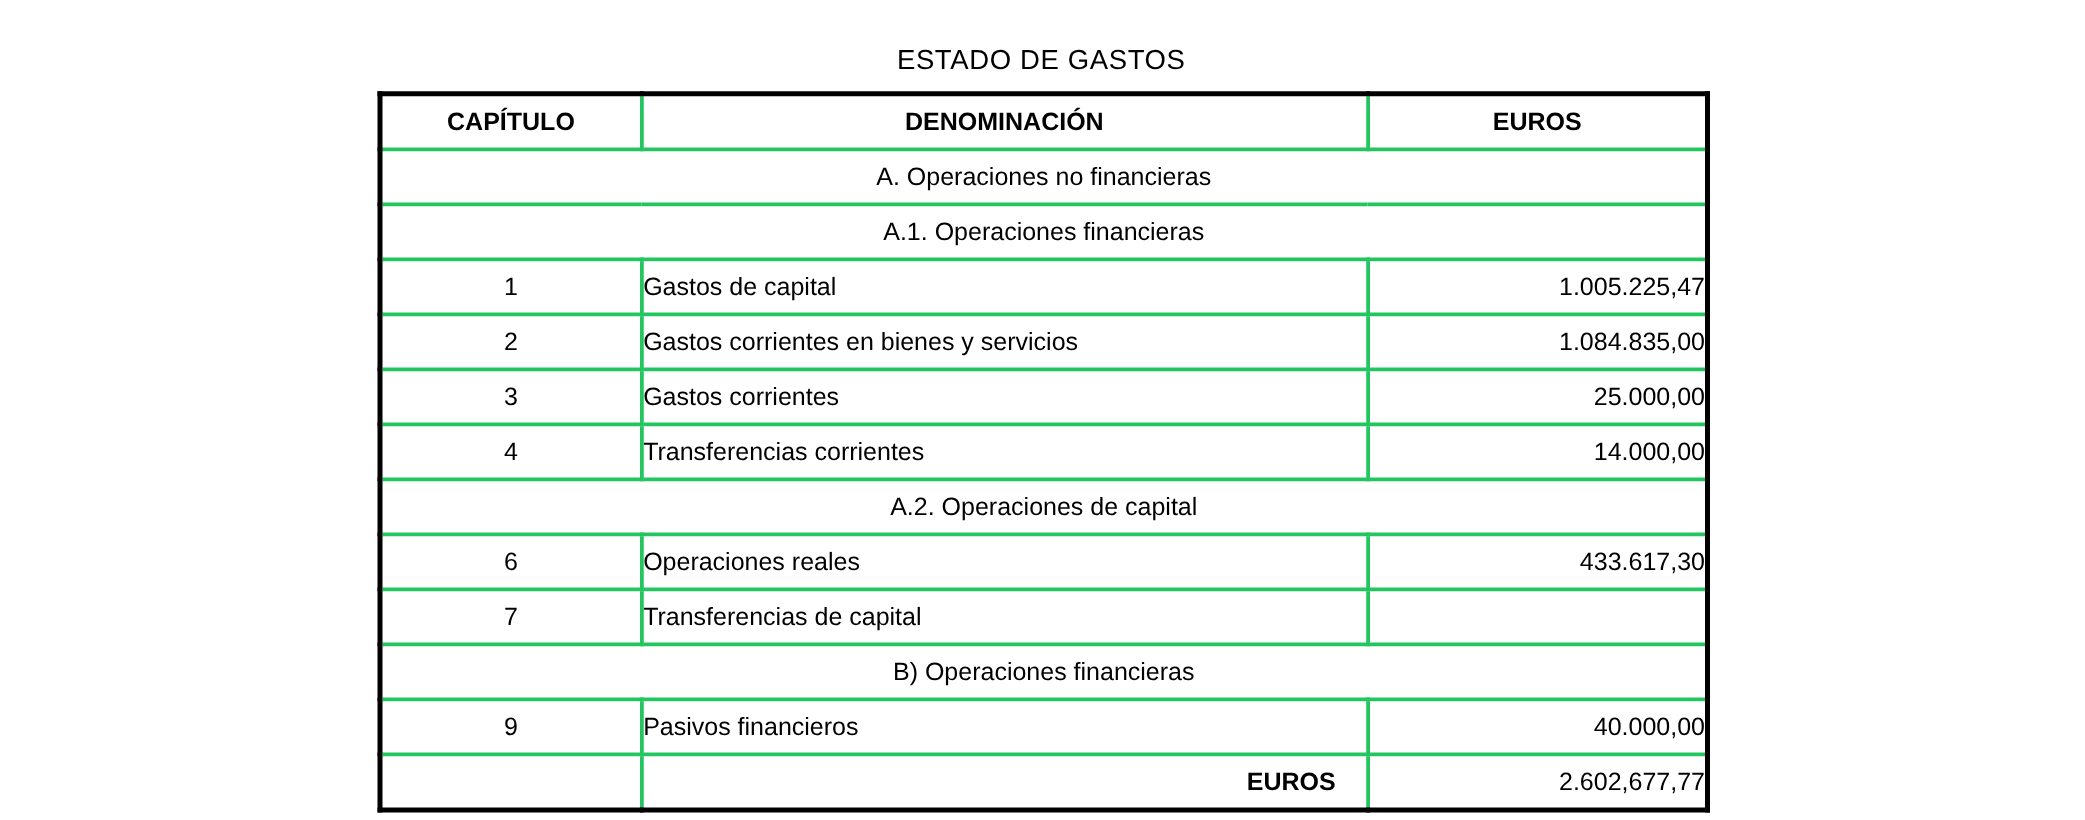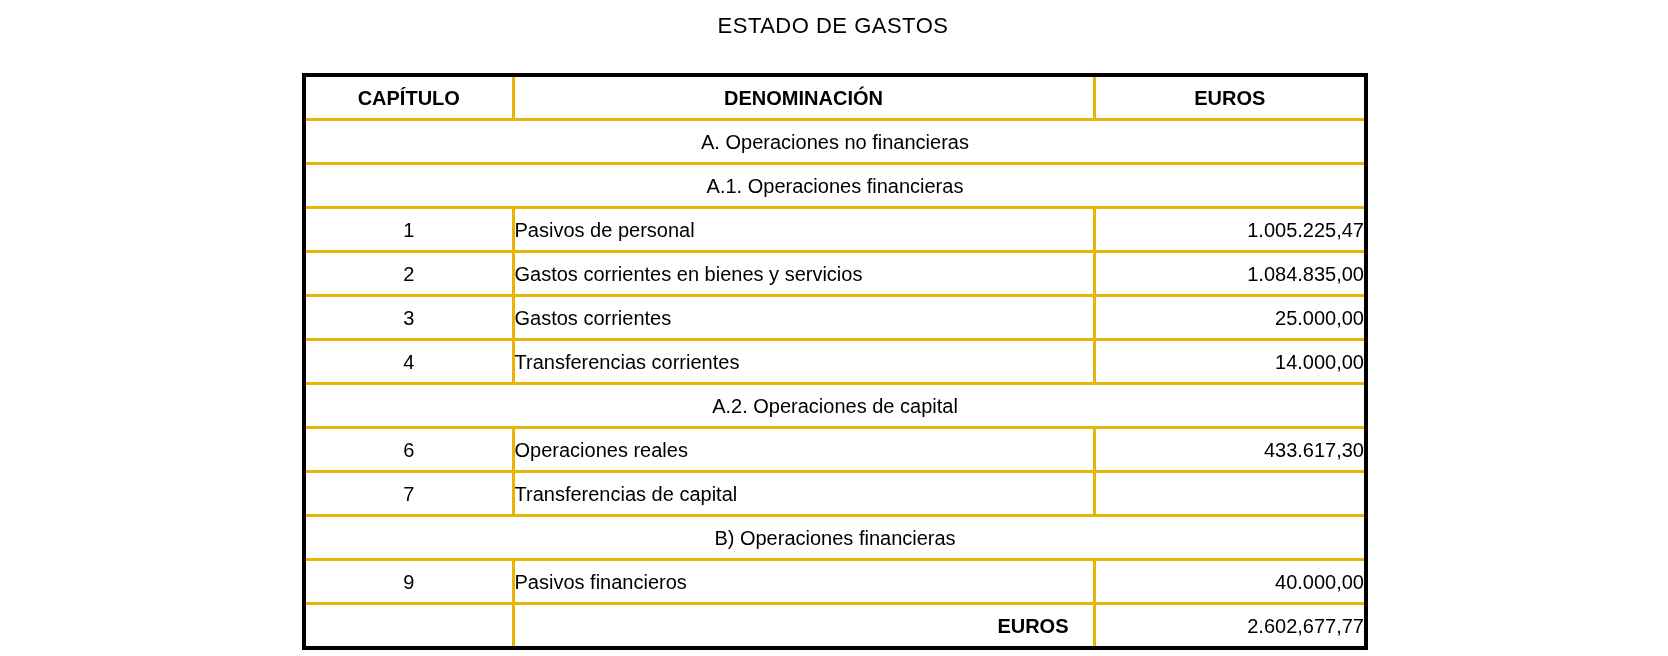--- a/index.html
+++ b/index.html
@@ -9,21 +9,21 @@
   }
   body {
     width: 1668px;
     height: 656px;
     position: relative;
     font-family: "Liberation Sans", "DejaVu Sans", sans-serif;
     color: #000000;
   }
   .doc-title {
     position: absolute;
-    top: 13px;
+    top: 35px;
     left: 302px;
     width: 1062px;
     text-align: center;
     font-size: 22px;
     font-weight: 400;
     letter-spacing: 0.5px;
     color: #000;
   }
   table.gastos {
     position: absolute;
@@ -31,21 +31,21 @@
     top: 73px;
     width: 1062px;
     border-collapse: collapse;
     table-layout: fixed;
     border: 4px solid #000;
   }
   table.gastos col.c-cap  { width: 209px; }
   table.gastos col.c-den  { width: 581px; }
   table.gastos col.c-eur  { width: 272px; }
   table.gastos th, table.gastos td {
-    border: 3px solid #eab308;
+    border: 3px solid #22c55e;
     height: 41px;            
     padding: 0;
     font-size: 20px;
     line-height: 1;
     vertical-align: middle;
     overflow: hidden;
     white-space: nowrap;
   }
   table.gastos th {
     font-weight: 700;
@@ -85,21 +85,21 @@
   </thead>
   <tbody>
       <tr class="section-row">
         <td colspan="3">A. Operaciones no financieras</td>
       </tr>
       <tr class="section-row">
         <td colspan="3">A.1. Operaciones financieras</td>
       </tr>
       <tr class="data-row">
         <td class="cell-cap">1</td>
-        <td class="cell-den">Pasivos de personal</td>
+        <td class="cell-den">Gastos de capital</td>
         <td class="cell-eur">1.005.225,47</td>
       </tr>
       <tr class="data-row">
         <td class="cell-cap">2</td>
         <td class="cell-den">Gastos corrientes en bienes y servicios</td>
         <td class="cell-eur">1.084.835,00</td>
       </tr>
       <tr class="data-row">
         <td class="cell-cap">3</td>
         <td class="cell-den">Gastos corrientes</td>

